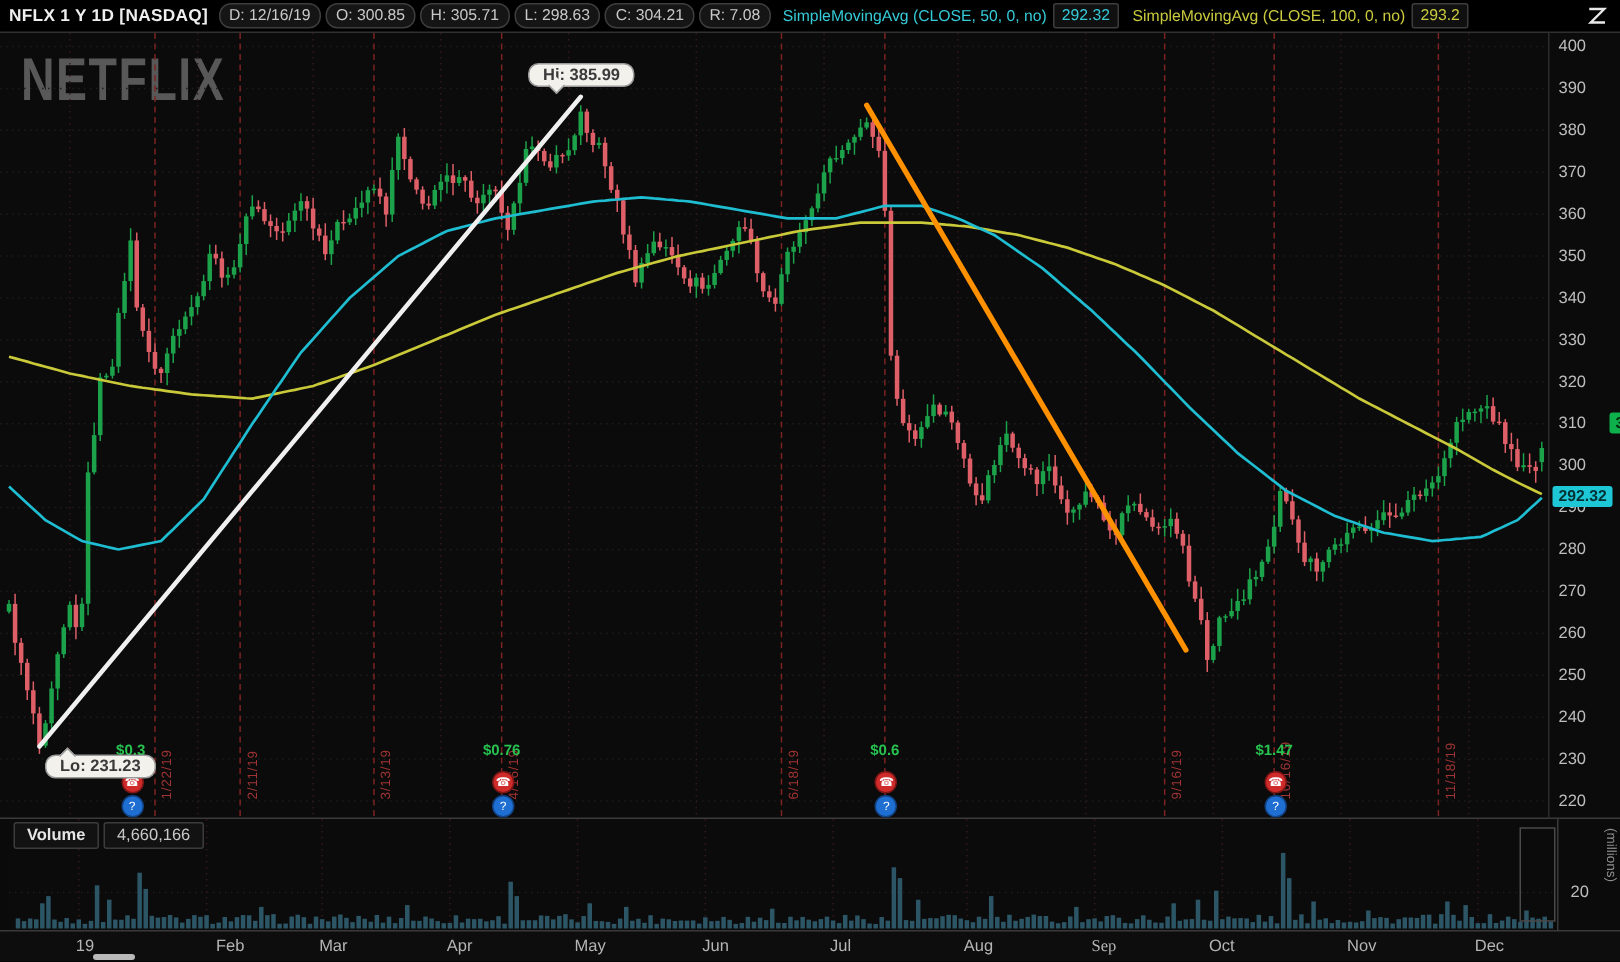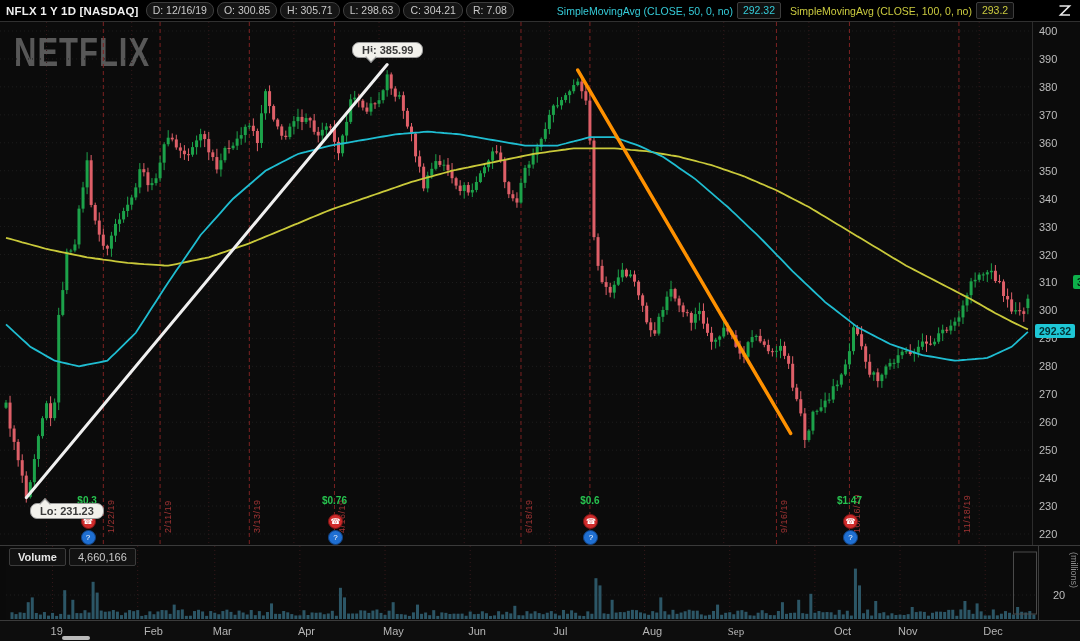--- a/index.html
+++ b/index.html
@@ -38,21 +38,21 @@
   .ptick{position:absolute;left:6px;font-size:11px;color:#bdbdbd;}
   .bubble{position:absolute;left:2px;font-size:10.5px;font-weight:bold;border-radius:2px;
           padding:1px 4px;z-index:4;}
   
   #vol-sep{position:absolute;left:0;top:545px;width:1080px;height:1px;background:#3a3a3a;}
   #vol-pane{position:absolute;left:6px;top:546px;width:1080px;height:74px;background:#0b0b0b;}
   #vol-header{position:absolute;left:3px;top:2px;display:flex;gap:3px;z-index:3;}
   .vol-box{font-size:11px;border:1px solid #3c3c3c;border-radius:2px;background:#121212;
            padding:1px 8px;line-height:14px;}
   #vol-axis{position:absolute;left:1032px;top:0;width:48px;height:74px;border-left:1px solid #3a3a3a;}
-  #vol-tick{position:absolute;left:8px;top:43px;font-size:11px;color:#bdbdbd;margin-left:6px;}
+  #vol-tick{position:absolute;left:8px;top:43px;font-size:11px;color:#bdbdbd;}
   #vol-unit{position:absolute;left:30px;top:6px;height:64px;writing-mode:vertical-rl;
             font-size:9px;color:#8f8f8f;}
   
   #time-axis{position:absolute;left:0;top:620px;width:1080px;height:21px;background:#0d0d0d;
              border-top:1px solid #3a3a3a;}
   .mlabel{position:absolute;top:4px;font-size:11px;color:#b5b5b5;}
   #scroll-stub{position:absolute;left:62px;top:15px;width:28px;height:4px;background:#b9b9b9;
                border-radius:2px;cursor:pointer;}
 </style>
 </head>
@@ -63,21 +63,21 @@
   <div id="topbar">
     <span class="sym">NFLX 1 Y 1D [NASDAQ]</span>
     <span id="ohlc-fields" style="display: inline-flex; gap: 3px;">
         <span class="fld">D: 12/16/19</span>
         <span class="fld">O: 300.85</span>
         <span class="fld">H: 305.71</span>
         <span class="fld">L: 298.63</span>
         <span class="fld">C: 304.21</span>
         <span class="fld">R: 7.08</span>
       </span>
-    <span id="studies" style="display: inline-flex; gap: 4px; align-items: center; margin-left: 35px;">
+    <span id="studies" style="display: inline-flex; gap: 4px; align-items: center;">
         <span class="study-label" style="color: rgb(53, 203, 216);">SimpleMovingAvg (CLOSE, 50, 0, no)</span>
         <span class="study-val" style="color: rgb(53, 203, 216);">292.32</span>
         <span class="study-label" style="color: rgb(203, 203, 63);">SimpleMovingAvg (CLOSE, 100, 0, no)</span>
         <span class="study-val" style="color: rgb(203, 203, 63);">293.2</span>
       </span>
     <span id="pattern-icon">
       <svg width="15" height="15" viewBox="0 0 15 15">
         <path d="M2.5 3 H12.5 L3.5 12 H13" stroke="#e8e8e8" stroke-width="1.6" fill="none"></path>
       </svg>
     </span>
@@ -974,20 +974,20 @@
     <div id="month-labels">
         <span class="mlabel" style="left: 50.55px;">19</span>
         <span class="mlabel" style="left: 144px;">Feb</span>
         <span class="mlabel" style="left: 212.75px;">Mar</span>
         <span class="mlabel" style="left: 297.905px;">Apr</span>
         <span class="mlabel" style="left: 383.06px;">May</span>
         <span class="mlabel" style="left: 468.215px;">Jun</span>
         <span class="mlabel" style="left: 553.37px;">Jul</span>
         <span class="mlabel" style="left: 642.58px;">Aug</span>
         <span class="mlabel" style="left: 727.735px; font-family: Liberation Serif, serif;">Sep</span>
-        <span class="mlabel" style="left: 834px;">Oct</span>
+        <span class="mlabel" style="left: 806px;">Oct</span>
         <span class="mlabel" style="left: 898.045px;">Nov</span>
         <span class="mlabel" style="left: 983.2px;">Dec</span>
       </div>
     <div id="scroll-stub"></div>
   </div>
 
 </div>
 
 </body></html>

